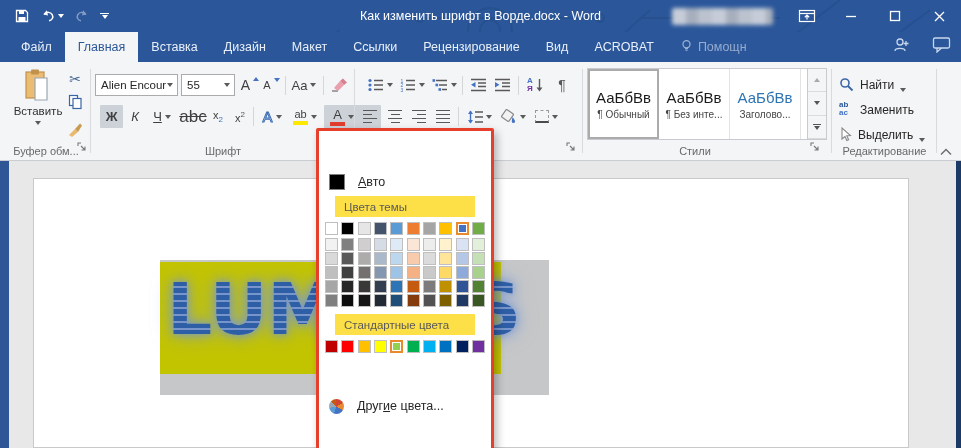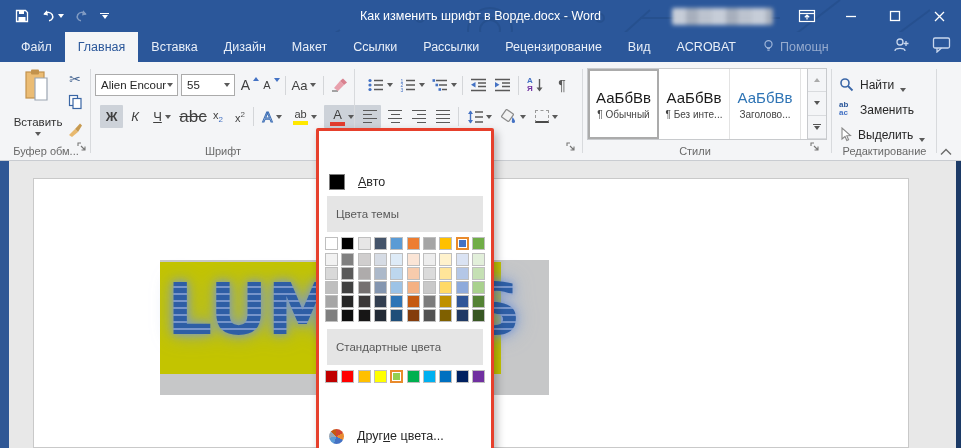--- a/index.html
+++ b/index.html
@@ -70,21 +70,21 @@
     background:repeating-linear-gradient(180deg,#2E5EA5 0 5px,#7795CB 5px 7px);
     -webkit-background-clip:text;background-clip:text;color:transparent;
     filter:drop-shadow(0 0 4px rgba(118,150,212,.95)) drop-shadow(0 0 9px rgba(118,150,212,.65));
     z-index:2;}
   
   .color-menu{position:absolute;left:316px;top:128px;width:178px;box-sizing:border-box;border:3px solid #E6402C;border-radius:2px;
     background:#fff;z-index:50;box-shadow:3px 4px 8px rgba(0,0,0,.28);padding:3px 0;}
   .mi{display:flex;align-items:center;height:24px;padding:0 6px;font-size:12.5px;color:#262626;margin-top:36px;}
   .mi .mico{width:15px;height:15px;margin:0 13px 0 4px;flex:0 0 auto;}
   .accel{text-decoration:underline;}
-  .m-hdr{height:36px;background:#e5e5e5;display:flex;align-items:center;padding:0 9px;font-size:11.5px;color:#595959;margin:2px 8px;}
+  .m-hdr{height:21px;background:#fde047;display:flex;align-items:center;padding:0 9px;font-size:11.5px;color:#595959;margin:2px 16px;}
   .sw-row{display:flex;justify-content:space-between;padding:3px 6px 2px;}
   .sw{width:13px;height:13px;box-sizing:border-box;border:1px solid #BFBFBF;}
   .sw.sel{border:2px solid #E98B2D;box-shadow:inset 0 0 0 1px #fff;}
   .tint-grid{padding:1px 6px 4px;}
   .tint-grid .sw-row{padding:0;margin-bottom:1px;}
   .subarrow{margin-left:auto;width:0;height:0;border-top:4px solid transparent;border-bottom:4px solid transparent;border-left:5px solid #5f5f5f;}
   .swatch-auto{width:14px;height:14px;background:#000;border:1px solid #7f7f7f;margin:0 13px 0 4px;}
   .grad-ico{width:14px;height:14px;border:1px solid #909090;background:linear-gradient(135deg,#6b6b6b,#fdfdfd);box-sizing:border-box;}
   .wheel{width:15px;height:15px;border-radius:50%;
     background:conic-gradient(#D2452F 0 60deg,#E88A33 60deg 120deg,#4472C4 120deg 200deg,#5B9BD5 200deg 260deg,#9aa7b5 260deg 310deg,#C55A11 310deg 360deg);}
@@ -177,23 +177,20 @@
         <span>Вставка</span>
       </div>
       <div class="tab">
         <span>Дизайн</span>
       </div>
       <div class="tab">
         <span>Макет</span>
       </div>
       <div class="tab">
         <span>Ссылки</span>
-      </div>
-      <div class="tab">
-        <span>Рассылки</span>
       </div>
       <div class="tab">
         <span>Рецензирование</span>
       </div>
       <div class="tab">
         <span>Вид</span>
       </div>
       <div class="tab">
         <span>ACROBAT</span>
       </div>
@@ -223,21 +220,21 @@
 
   <div class="ribbon">
 
     <div class="grp" style="left:3px;width:86px">
       <div class="paste-btn">
         <svg width="30" height="36" viewBox="0 0 30 36">
           <rect x="3" y="4" width="18" height="26" fill="#EBBC74" stroke="#C2924C" stroke-width="1.2"></rect>
           <rect x="8" y="1.5" width="8" height="5" rx="1" fill="#C2924C"></rect>
           <path d="M12 10 h12 v22 h-12 z" fill="#fff" stroke="#9CA6B2" stroke-width="1.2"></path>
         </svg>
-        <span style="margin-top:12px">Вставить</span>
+        <span style="margin-top:1px">Вставить</span>
         <span class="cd" style="margin-top:4px"></span>
       </div>
       <div class="clip-stack">
         <span style="font-family:'DejaVu Sans',sans-serif;font-size:14px;color:#41618F;line-height:1">✂</span>
         <span>
           <svg width="15" height="16" viewBox="0 0 15 16" fill="#fff" stroke="#3A66A5" stroke-width="1.2">
               <rect x="1.5" y="1.5" width="8" height="10"></rect>
               <rect x="5" y="4.5" width="8" height="10"></rect>
             </svg>
         </span>

